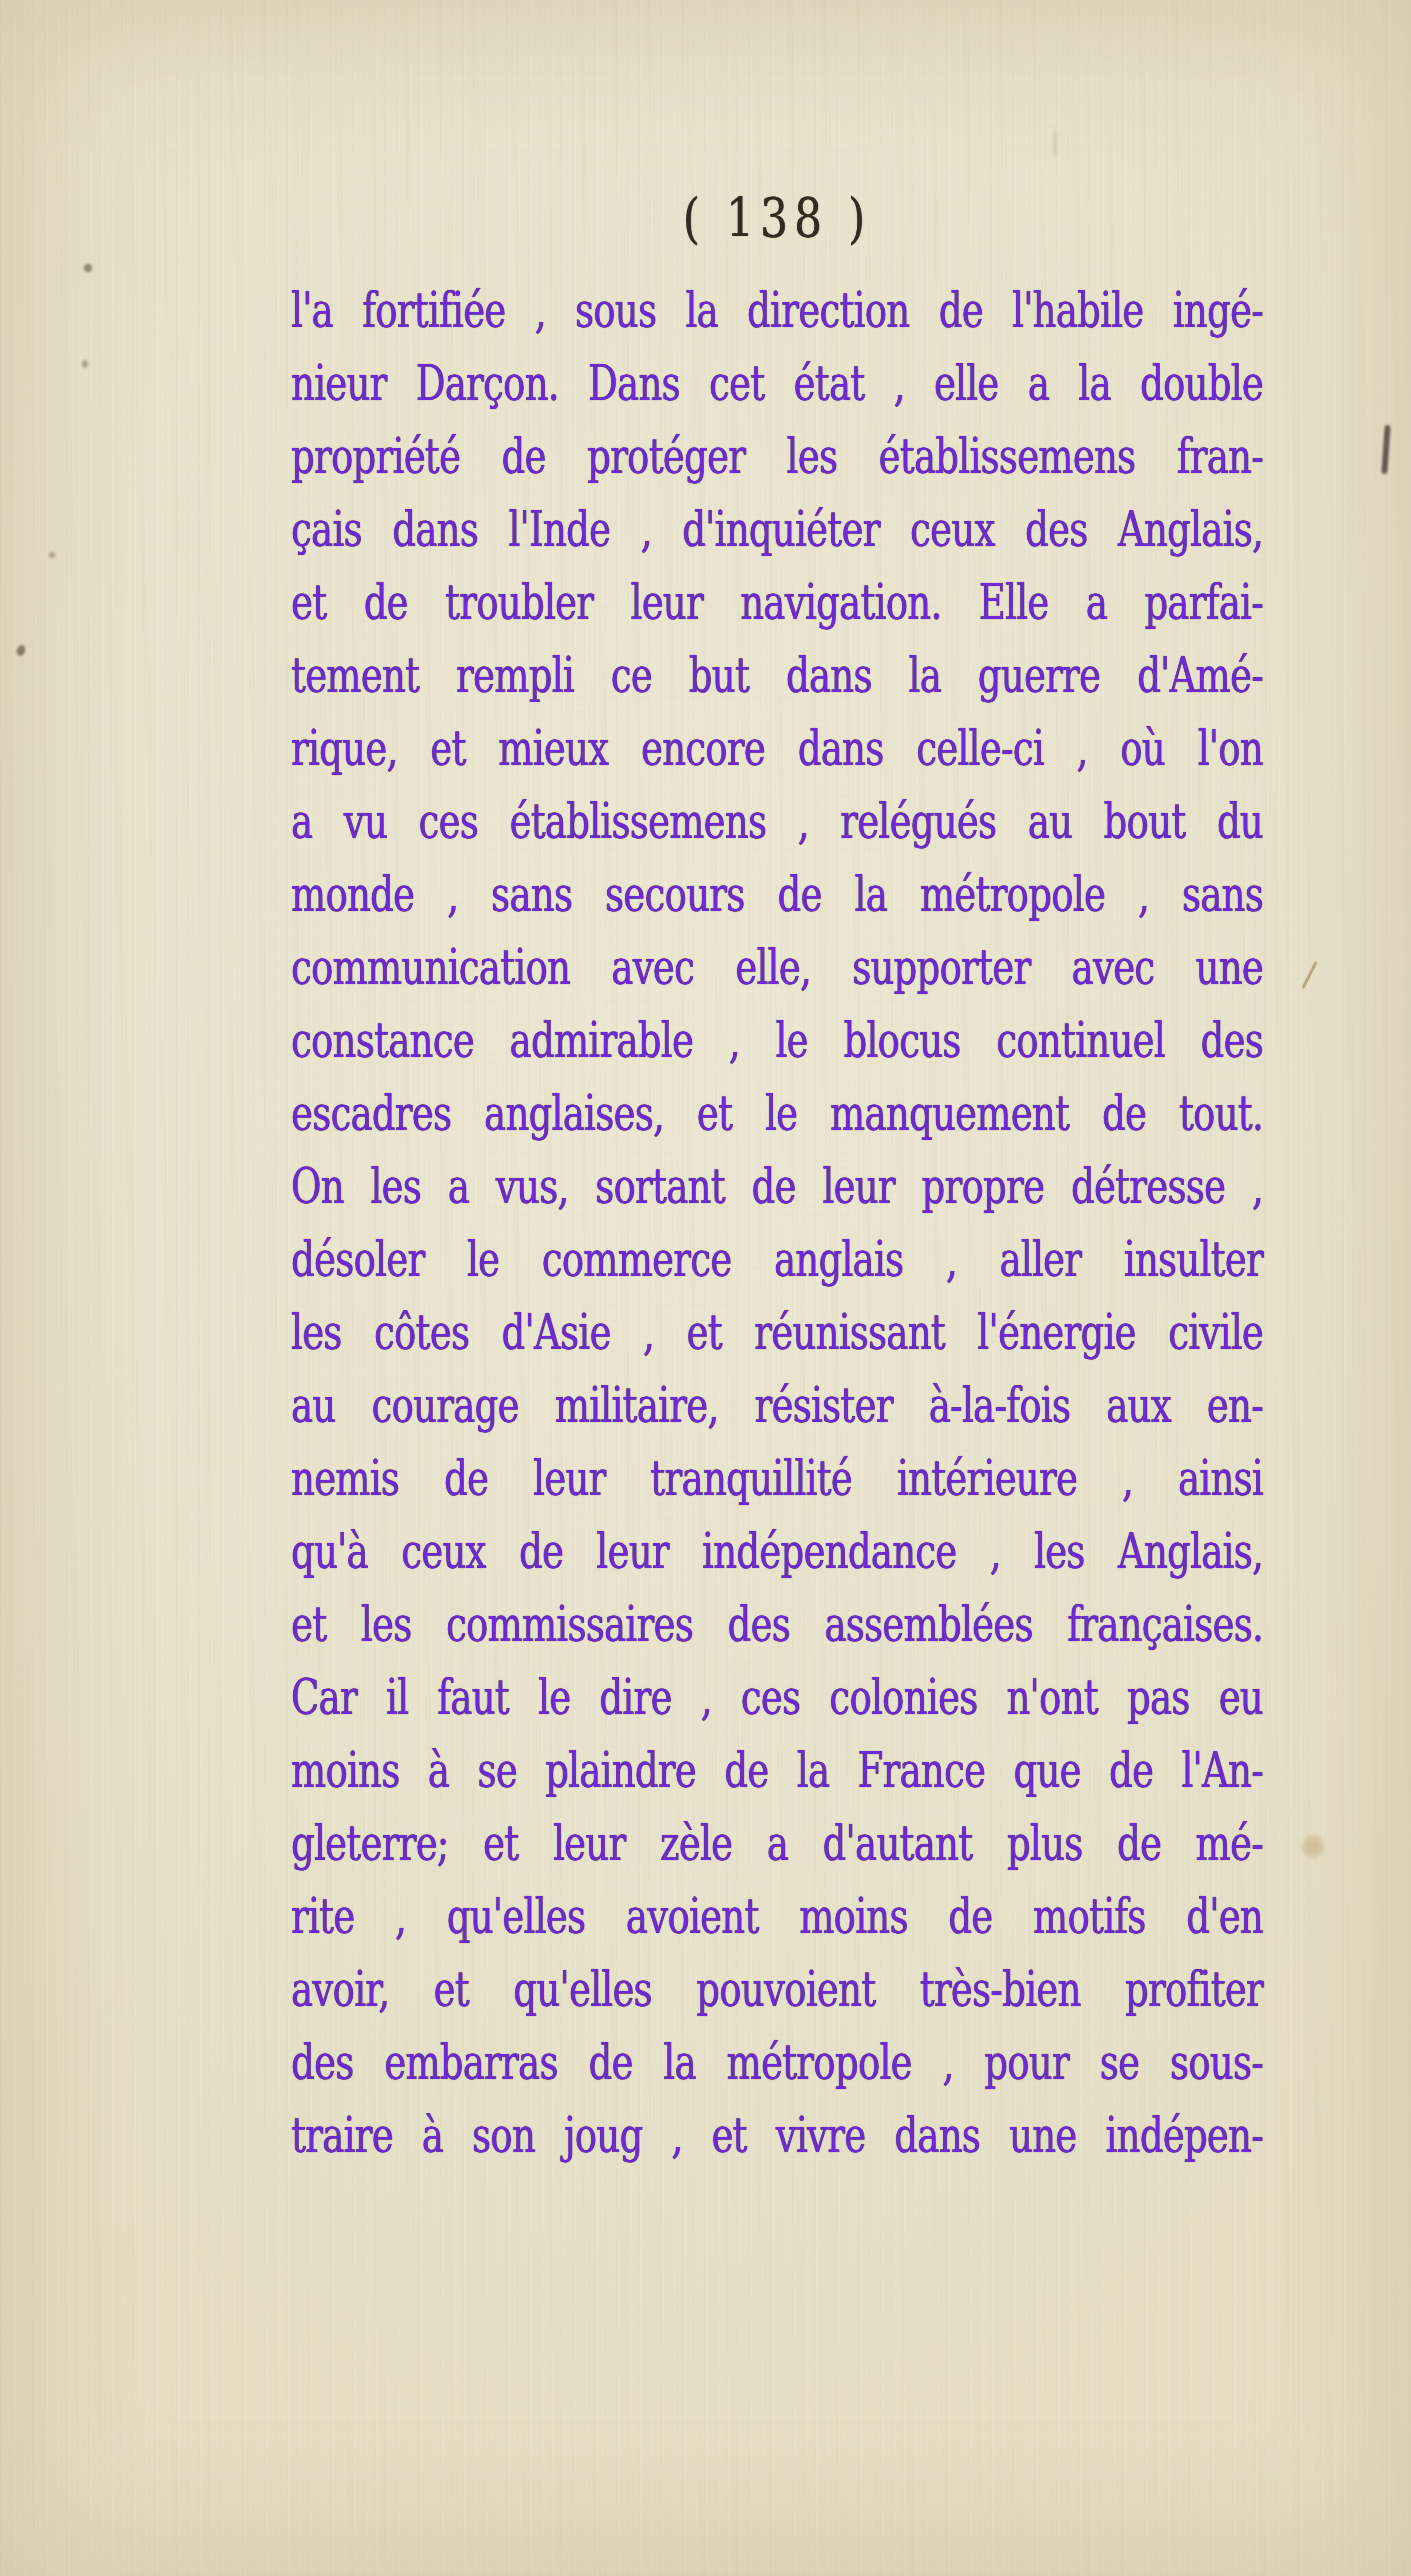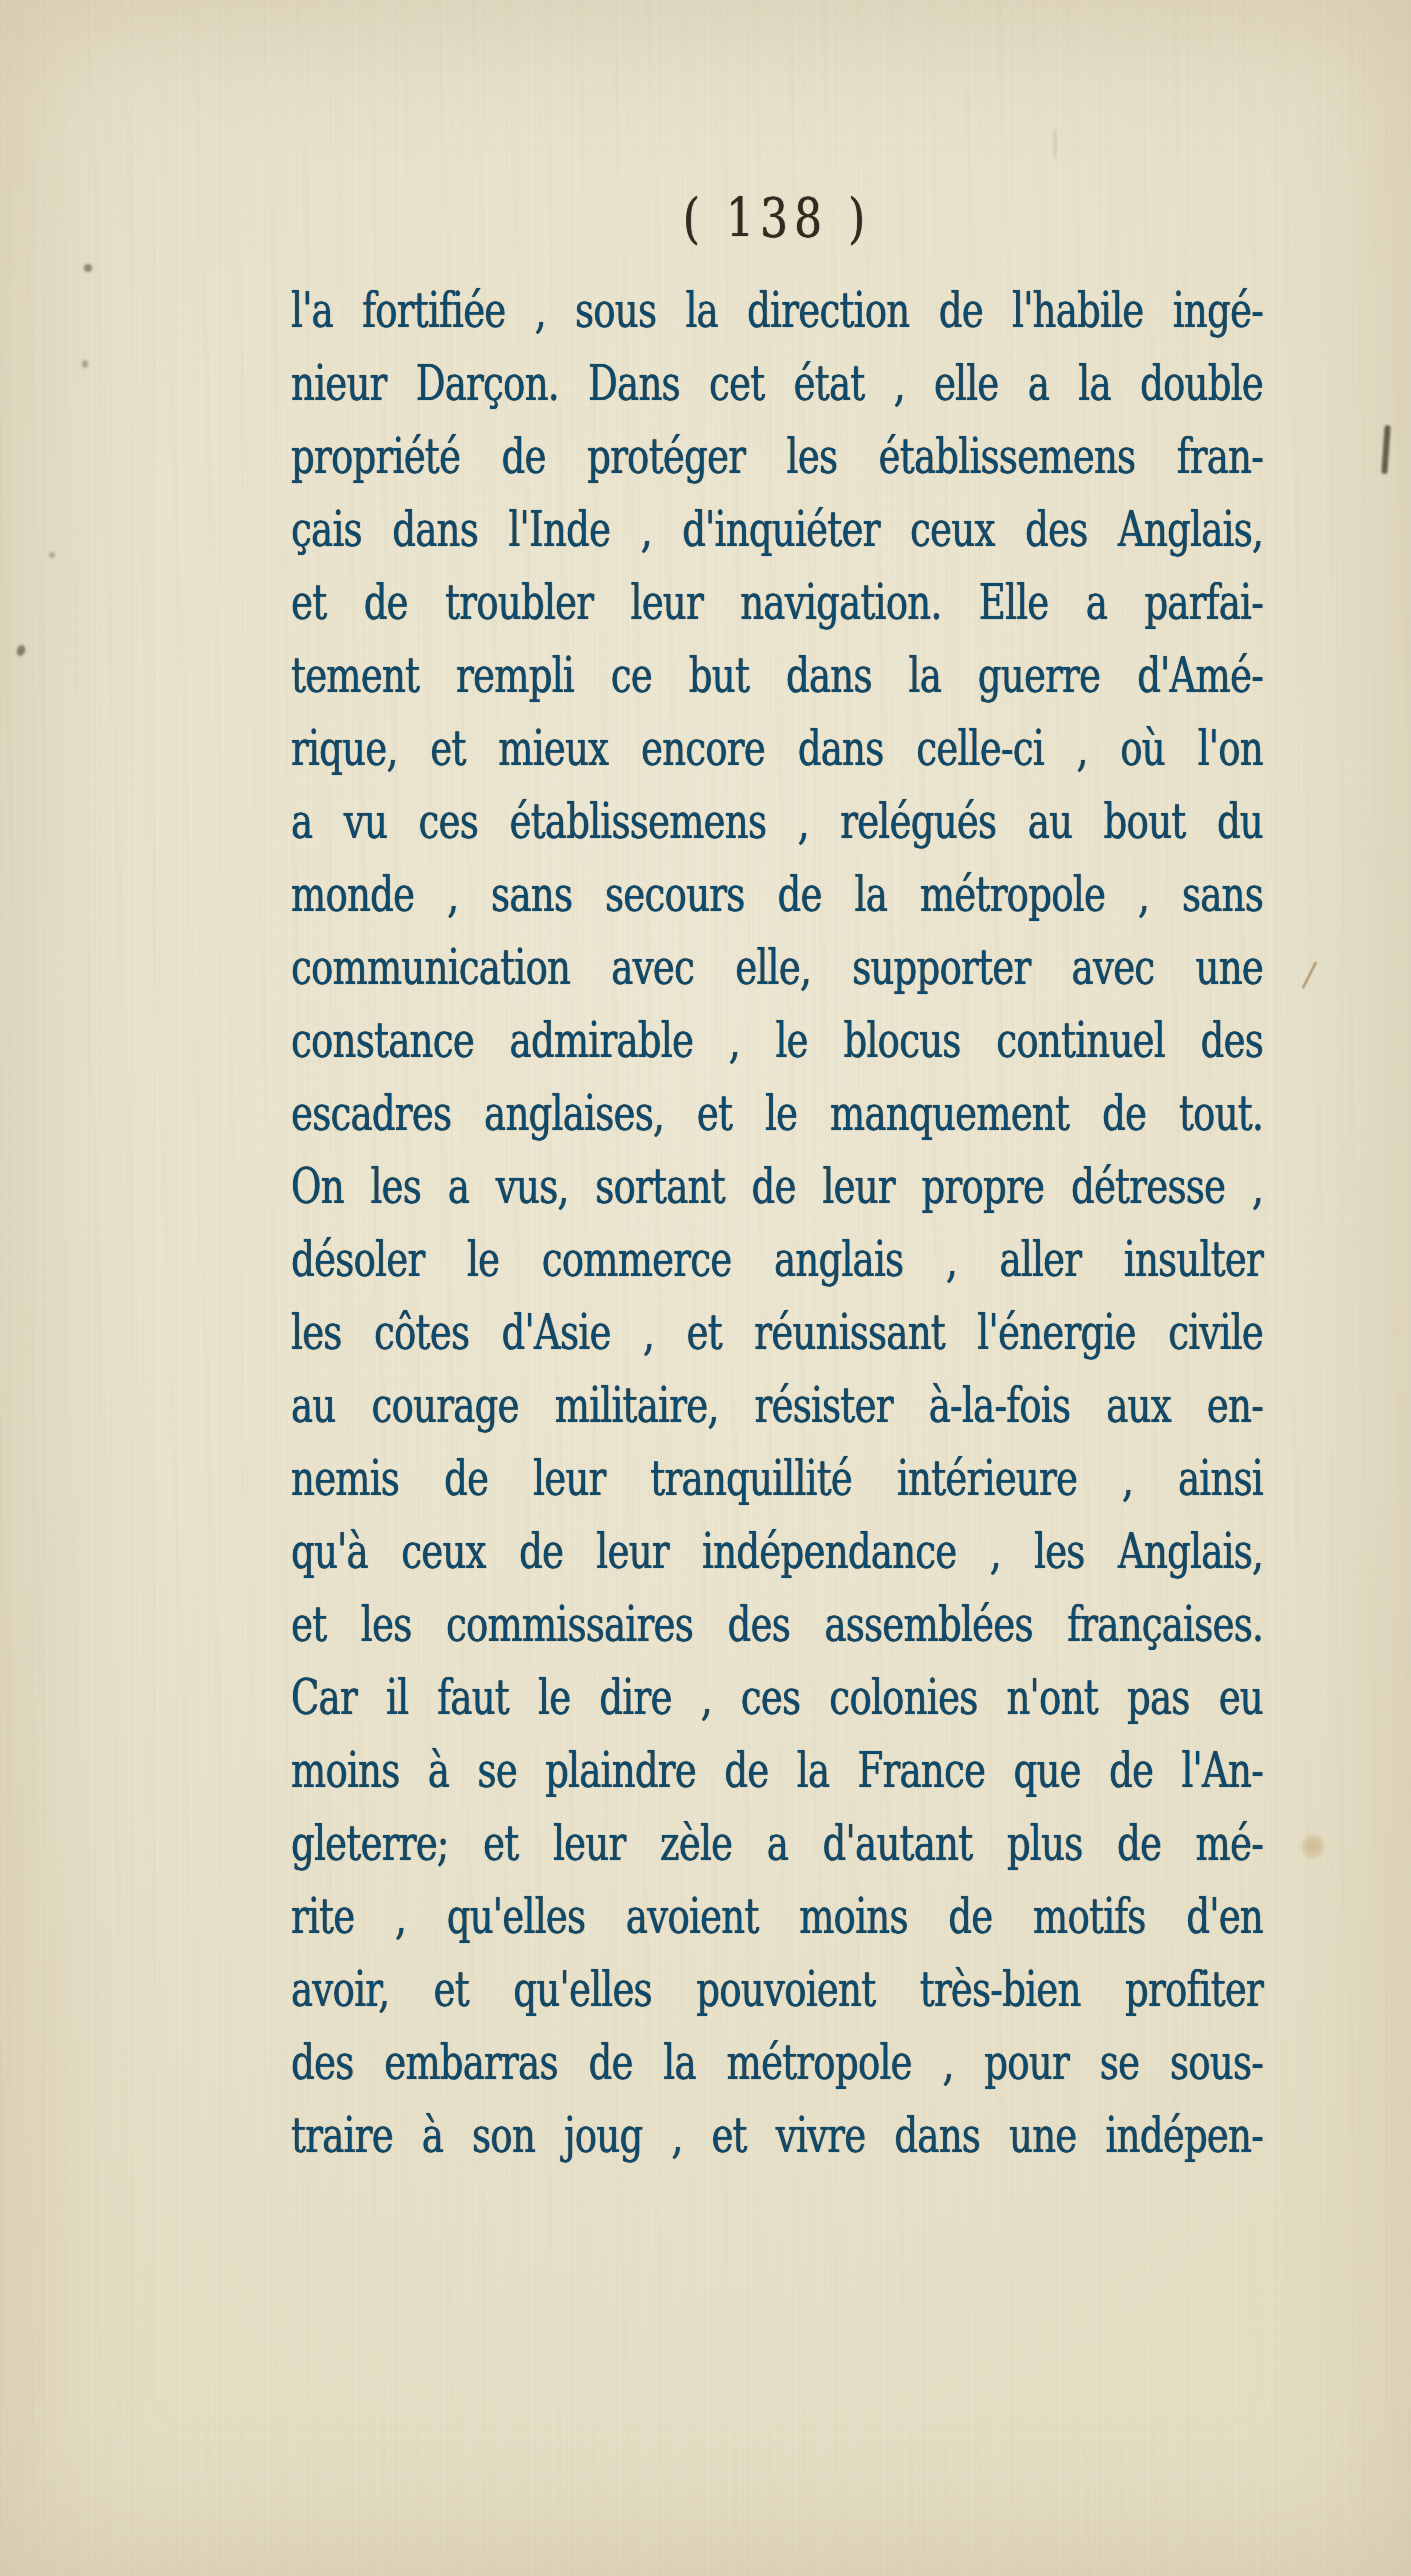--- a/index.html
+++ b/index.html
@@ -52,21 +52,21 @@
     transform: scaleY(1.25);
     transform-origin: center;
     text-shadow: 0 0 0.8px rgba(51,43,32,0.8), 0.5px 0 0 rgba(51,43,32,0.45);
   }
   
   .textblock {
     position: absolute;
     left: 291px;
     top: 274px;
     width: 972px;
-    color: #0c4a6e;
+    color: #6d28d9;
   }
   .line {
     height: 73px;
     line-height: 73px;
     font-size: 37px;
     letter-spacing: -0.7px;
     text-align: justify;
     text-align-last: justify;
     transform: scaleY(1.32);
     transform-origin: center;

